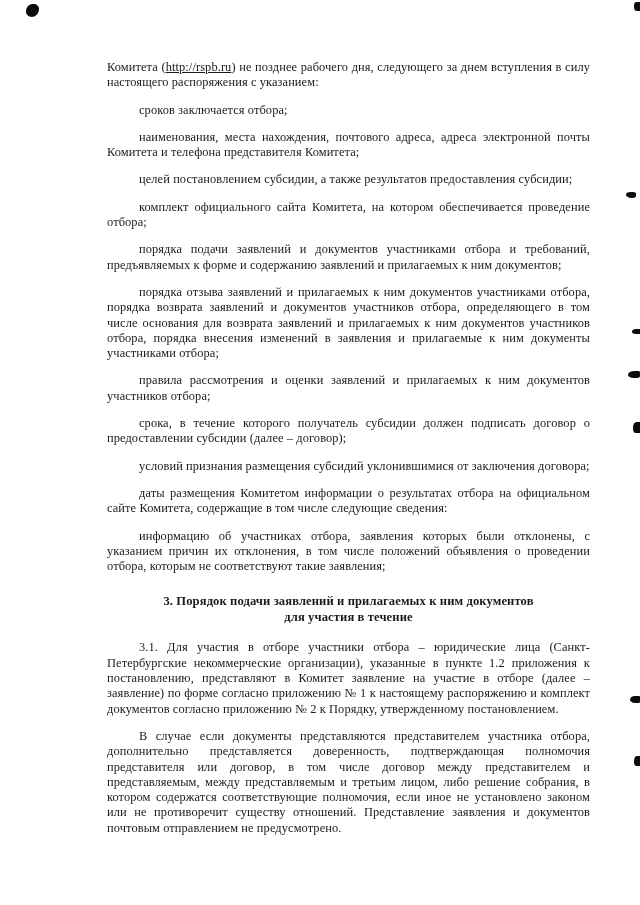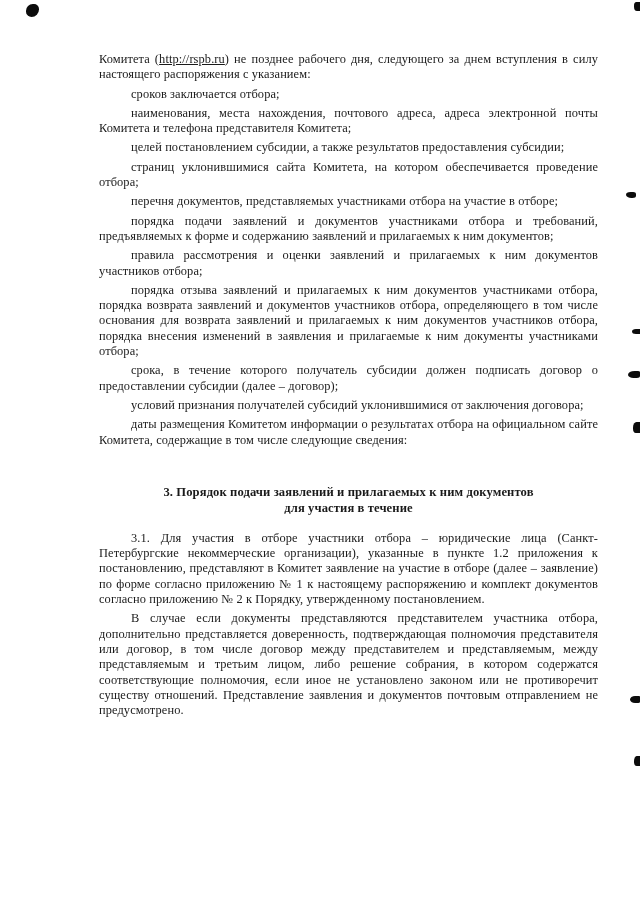--- a/index.html
+++ b/index.html
@@ -24,33 +24,33 @@
     position: absolute;
     top: 48px;
     left: 95px;
     width: 507px;
     font-size: 12.4px;
     line-height: 15.3px;
     text-align: justify;
     letter-spacing: 0.1px;
   }
   .para {
-    margin: 4px;
+    margin: 12px;
     text-indent: 32px;
   }
   .no-indent {
     text-indent: 0;
   }
   .link {
     text-decoration: underline;
     color: #1a1a1a;
     cursor: pointer;
   }
   .heading {
-    margin: 36px 0 15px 0;
+    margin: 19px 0 15px 0;
     text-align: center;
     text-indent: 0;
     font-weight: bold;
     font-size: 12.6px;
     line-height: 16px;
   }
   
   .artifact {
     position: absolute;
     background: #0c0c0c;
@@ -78,28 +78,28 @@
   <div class="artifact a-r5"></div>
   <div class="artifact a-r6"></div>
 
   <div class="content">
 
     <p class="para no-indent"><span>Комитета (</span><span class="link">http://rspb.ru</span><span>) не позднее рабочего дня, следующего за днем вступления в силу настоящего распоряжения с указанием:</span></p>
 
     <p class="para">сроков заключается отбора;</p>
     <p class="para">наименования, места нахождения, почтового адреса, адреса электронной почты Комитета и телефона представителя Комитета;</p>
     <p class="para">целей постановлением субсидии, а также результатов предоставления субсидии;</p>
-    <p class="para">страниц уклонившимися сайта Комитета, на котором обеспечивается проведение отбора;</p>
-    <p class="para">перечня документов, представляемых участниками отбора на участие в отборе;</p>
+    <p class="para">комплект официального сайта Комитета, на котором обеспечивается проведение отбора;</p>
     <p class="para">порядка подачи заявлений и документов участниками отбора и требований, предъявляемых к форме и содержанию заявлений и прилагаемых к ним документов;</p>
+    <p class="para">порядка отзыва заявлений и прилагаемых к ним документов участниками отбора, порядка возврата заявлений и документов участников отбора, определяющего в том числе основания для возврата заявлений и прилагаемых к ним документов участников отбора, порядка внесения изменений в заявления и прилагаемые к ним документы участниками отбора;</p>
     <p class="para">правила рассмотрения и оценки заявлений и прилагаемых к ним документов участников отбора;</p>
-    <p class="para">порядка отзыва заявлений и прилагаемых к ним документов участниками отбора, порядка возврата заявлений и документов участников отбора, определяющего в том числе основания для возврата заявлений и прилагаемых к ним документов участников отбора, порядка внесения изменений в заявления и прилагаемые к ним документы участниками отбора;</p>
     <p class="para">срока, в течение которого получатель субсидии должен подписать договор о предоставлении субсидии (далее – договор);</p>
-    <p class="para">условий признания получателей субсидий уклонившимися от заключения договора;</p>
+    <p class="para">условий признания размещения субсидий уклонившимися от заключения договора;</p>
     <p class="para">даты размещения Комитетом информации о результатах отбора на официальном сайте Комитета, содержащие в том числе следующие сведения:</p>
+    <p class="para">информацию об участниках отбора, заявления которых были отклонены, с указанием причин их отклонения, в том числе положений объявления о проведении отбора, которым не соответствуют такие заявления;</p>
 
     <p class="para heading"><span>3. Порядок подачи заявлений и прилагаемых к ним документов</span><br><span>для участия в течение</span></p>
 
     <p class="para">3.1. Для участия в отборе участники отбора – юридические лица (Санкт-Петербургские некоммерческие организации), указанные в пункте 1.2 приложения к постановлению, представляют в Комитет заявление на участие в отборе (далее – заявление) по форме согласно приложению № 1 к настоящему распоряжению и комплект документов согласно приложению № 2 к Порядку, утвержденному постановлением.</p>
     <p class="para">В случае если документы представляются представителем участника отбора, дополнительно представляется доверенность, подтверждающая полномочия представителя или договор, в том числе договор между представителем и представляемым, между представляемым и третьим лицом, либо решение собрания, в котором содержатся соответствующие полномочия, если иное не установлено законом или не противоречит существу отношений. Представление заявления и документов почтовым отправлением не предусмотрено.</p>
 
   </div>
 </div>
 
 </body></html>

